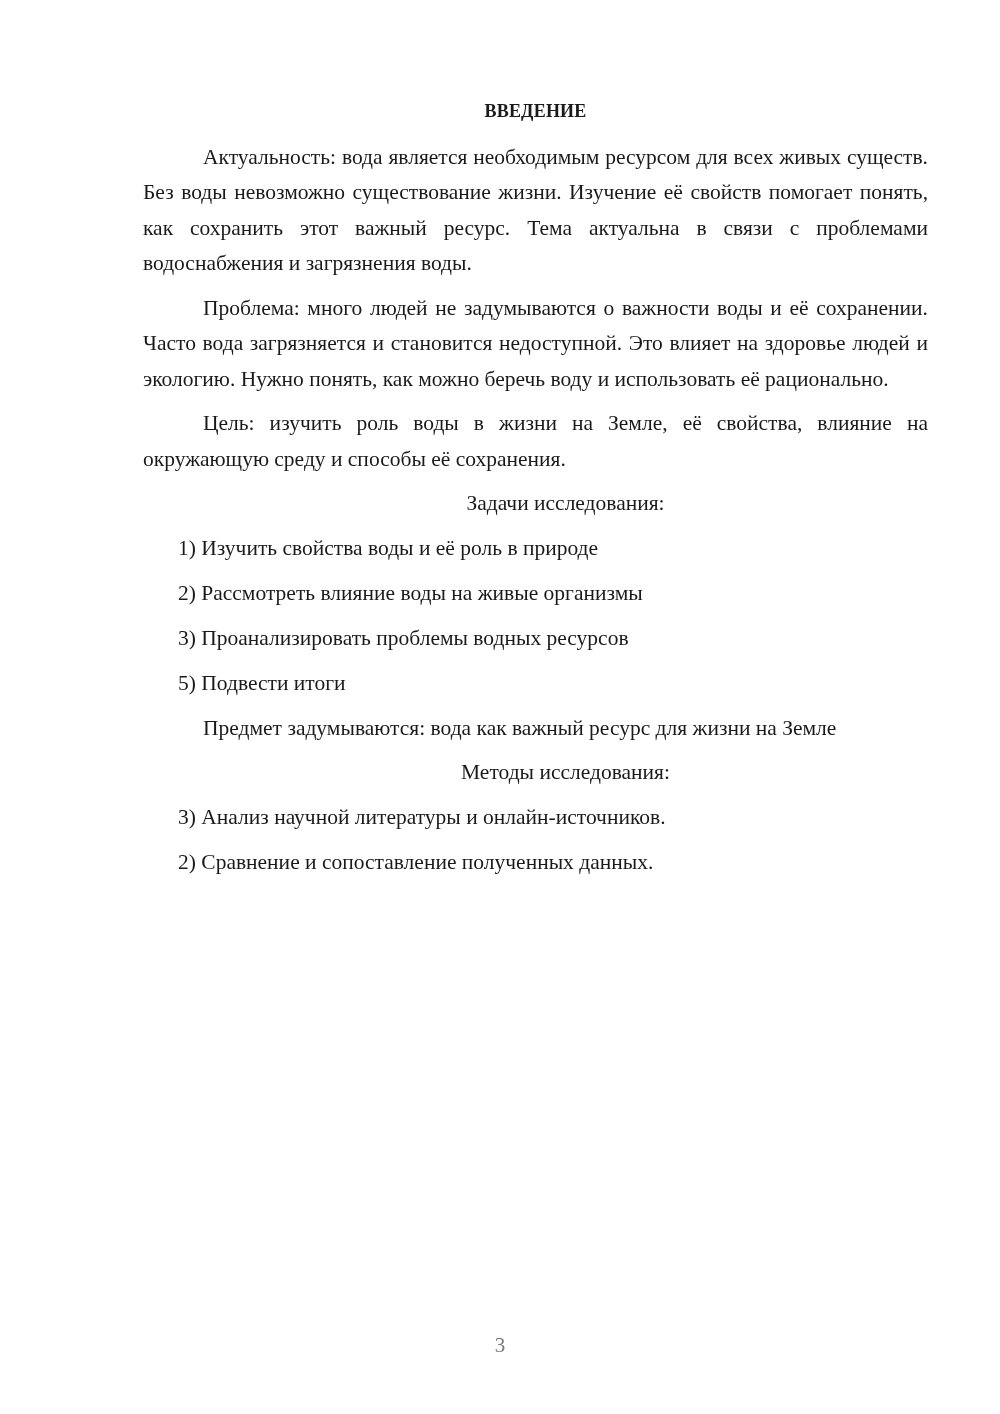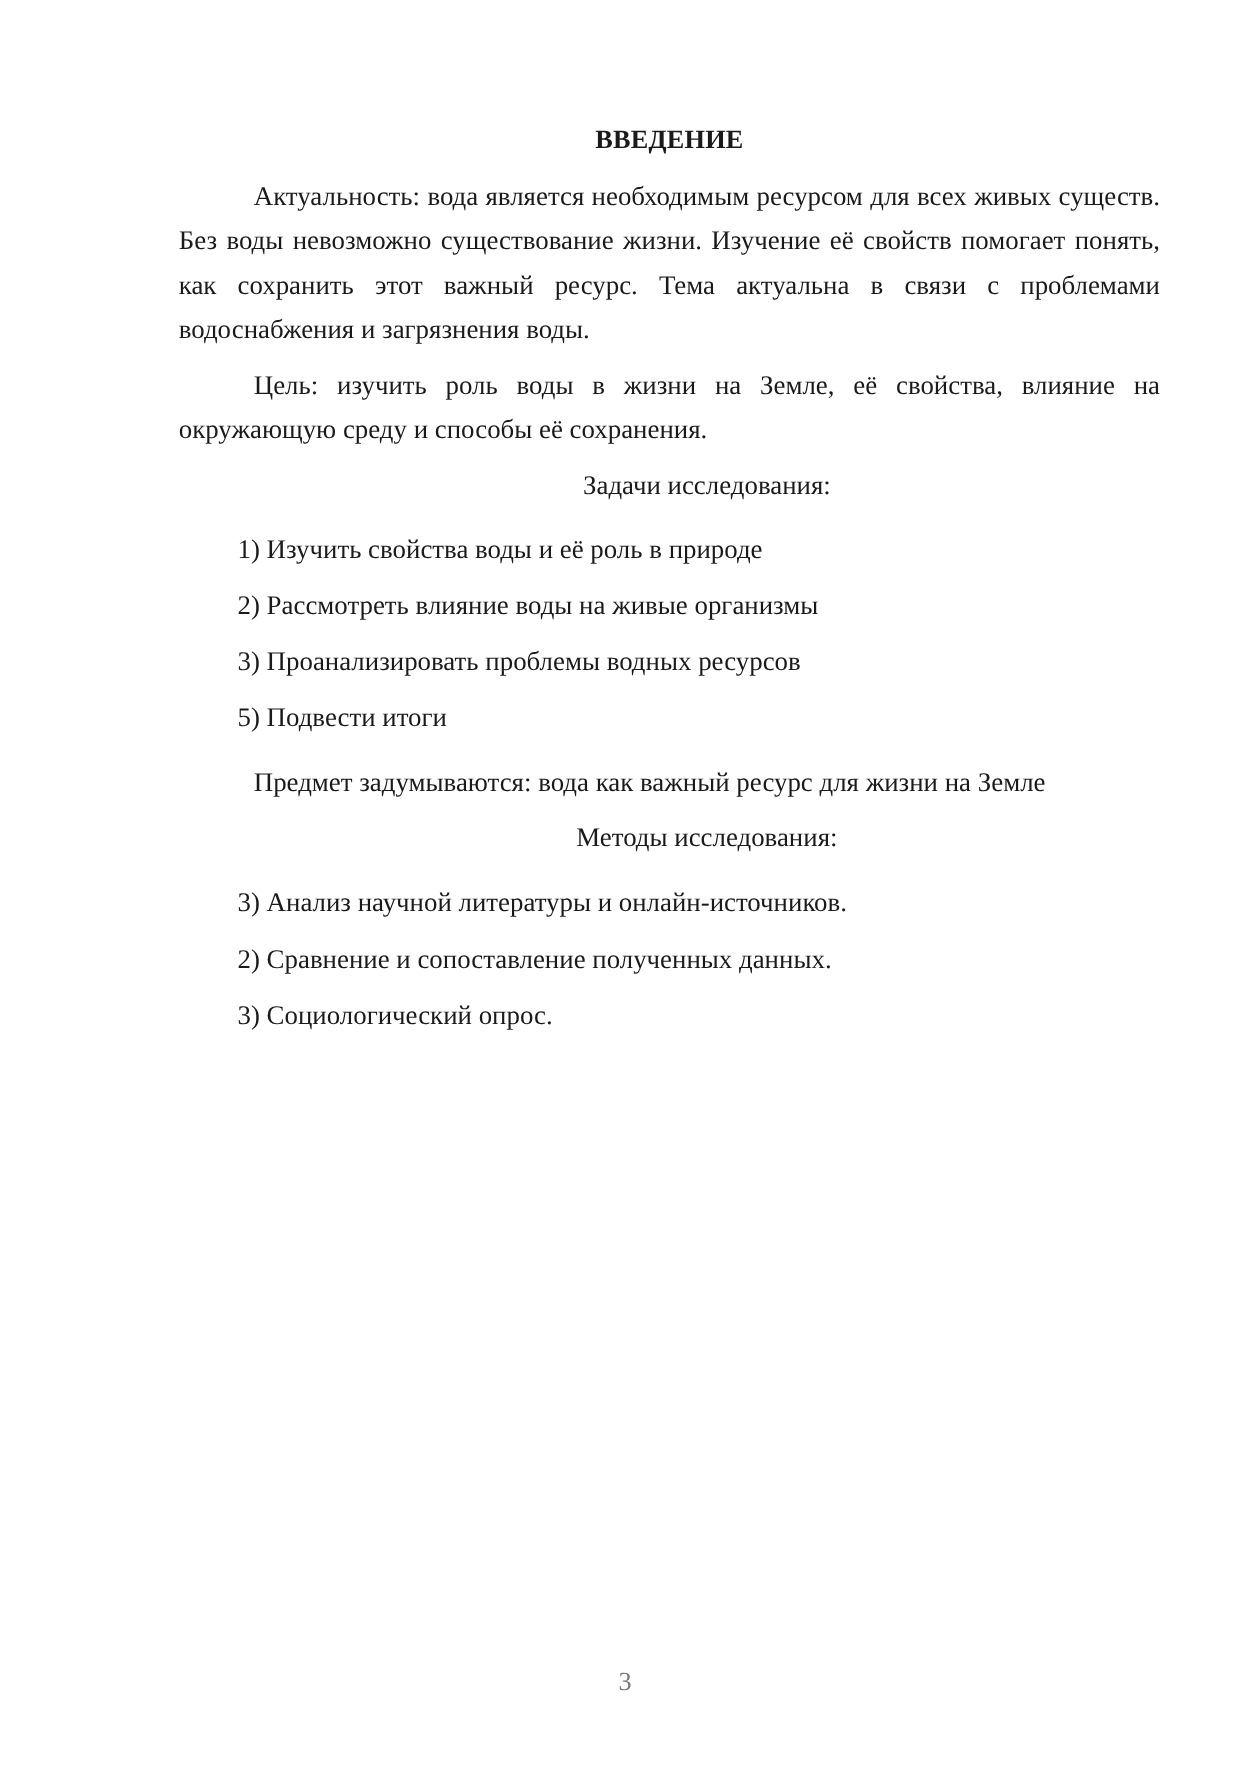--- a/index.html
+++ b/index.html
@@ -19,37 +19,37 @@
       position: absolute;
       left: 143px;
       top: 94px;
       width: 785px;
       font-size: 21.5px;
       line-height: 35.5px;
     }
     .title {
       text-align: center;
       font-weight: bold;
-      font-size: 21px;
+      font-size: 18px;
       margin: 0 0 10px 0;
       letter-spacing: 0.2px;
     }
     .para {
       text-align: justify;
       text-indent: 60px;
       margin: 0 0 9px 0;
     }
     .heading-line {
       text-indent: 60px;
       margin: 0 0 9px 0;
       text-align: center;
     }
     .list {
       list-style: none;
-      margin: 16px;
+      margin: 4px;
       padding: 0;
     }
     .list li {
       padding-left: 31px;
       margin: 0 0 9.5px 0;
     }
     .page-number {
       position: absolute;
       left: 0;
       width: 1000px;
@@ -60,36 +60,36 @@
     }
   </style>
 </head>
 <body>
 
 <div class="page">
   <div class="title">ВВЕДЕНИЕ</div>
 
   <p class="para">Актуальность: вода является необходимым ресурсом для всех живых существ. Без воды невозможно существование жизни. Изучение её свойств помогает понять, как сохранить этот важный ресурс. Тема актуальна в связи с проблемами водоснабжения и загрязнения воды.</p>
 
+  <p class="para">Проблема: много людей не задумываются о важности воды и её сохранении. Часто вода загрязняется и становится недоступной. Это влияет на здоровье людей и экологию. Нужно понять, как можно беречь воду и использовать её рационально.</p>
 
   <p class="para">Цель: изучить роль воды в жизни на Земле, её свойства, влияние на окружающую среду и способы её сохранения.</p>
 
   <p class="heading-line">Задачи исследования:</p>
   <ul class="list">
     <li>1) Изучить свойства воды и её роль в природе</li>
     <li>2) Рассмотреть влияние воды на живые организмы</li>
     <li>3) Проанализировать проблемы водных ресурсов</li>
     <li>5) Подвести итоги</li>
   </ul>
 
 
   <p class="para">Предмет задумываются: вода как важный ресурс для жизни на Земле</p>
 
 
   <p class="heading-line">Методы исследования:</p>
   <ul class="list">
     <li>3) Анализ научной литературы и онлайн-источников.</li>
     <li>2) Сравнение и сопоставление полученных данных.</li>
-    <li>3) Социологический опрос.</li>
   </ul>
 </div>
 
 <div class="page-number">3</div>
 
 </body></html>

